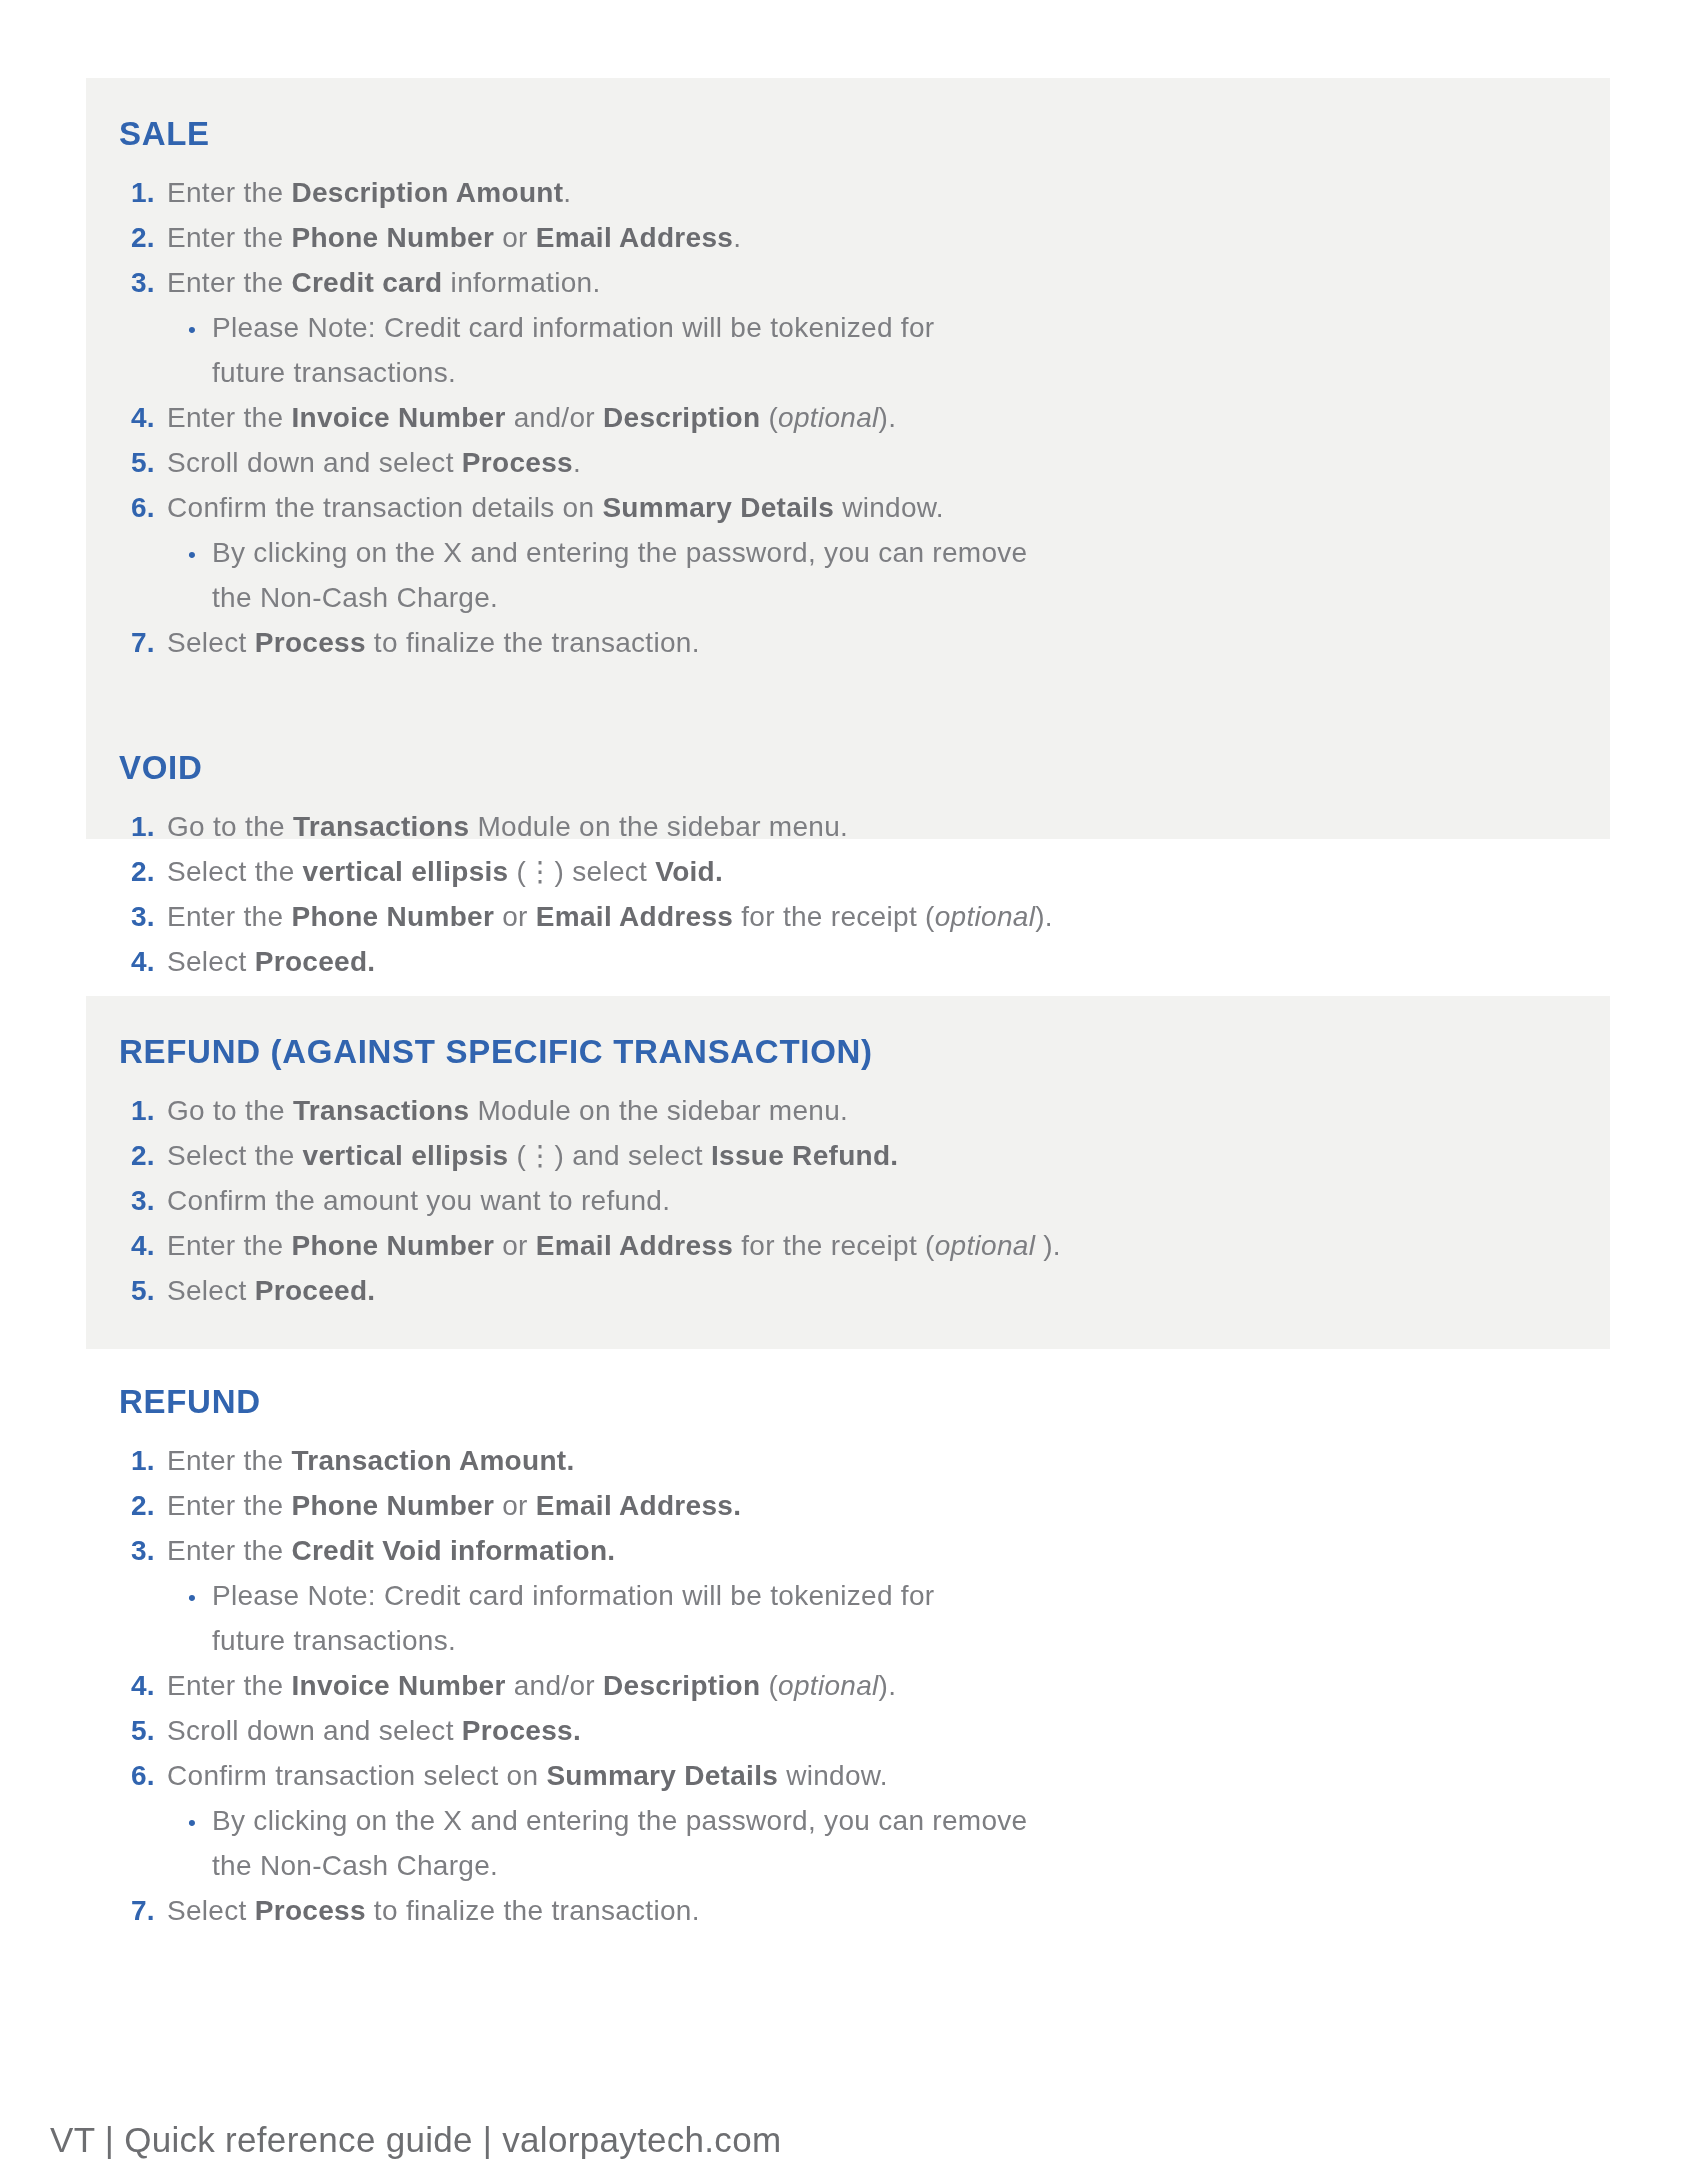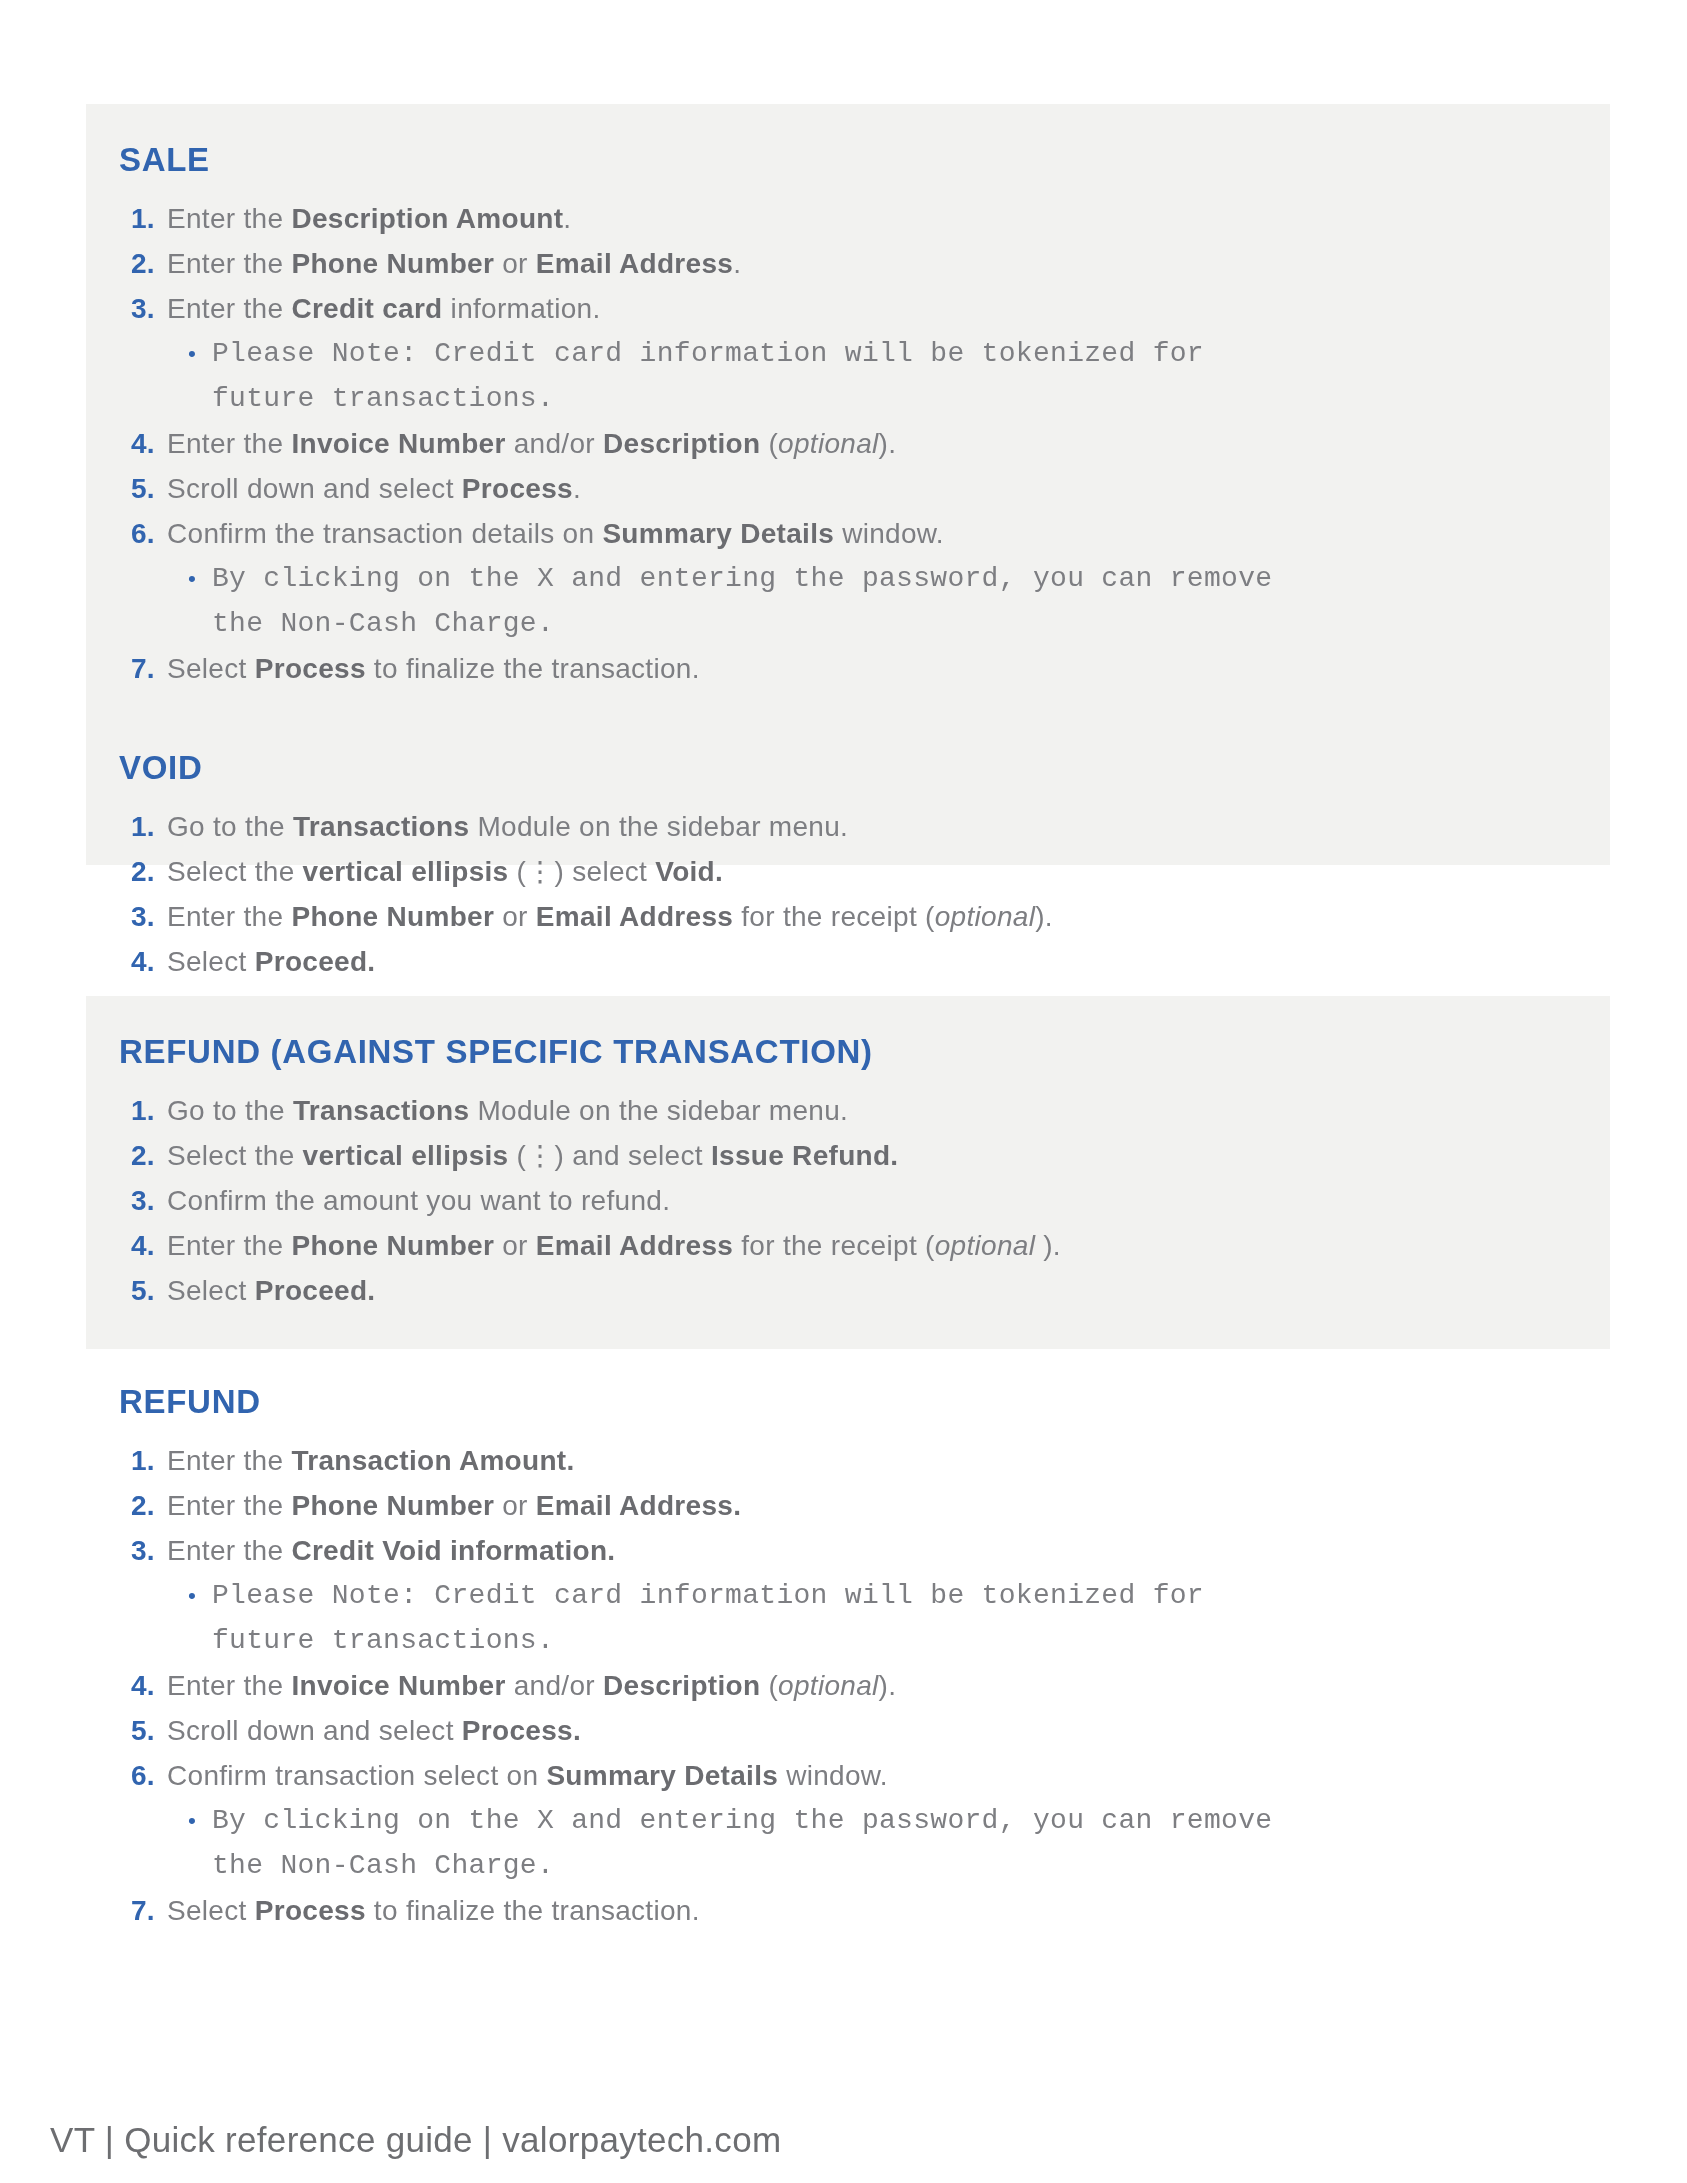--- a/index.html
+++ b/index.html
@@ -43,32 +43,32 @@
     padding-left:69px;
     font-size:28px;line-height:45px;
     color:var(--body-gray,#7d7e82);
     letter-spacing:0.3px;
   }
   .bullet{
     flex:none;width:24px;
     color:var(--accent,#3164af);
     font-size:22.5px;
   }
-  .note-text{white-space:pre-line;font-family:Liberation Mono, monospace;}
+  .note-text{white-space:pre-line;}
   .footer{
     position:absolute;left:50px;top:2124px;
     font-size:35px;line-height:32px;
     color:var(--footer-gray,#6d6e71);
     letter-spacing:0.3px;
   }
 </style>
 </head>
 <body>
 
-<section class="sec boxed" style="top:78px;height:761px;margin-top:26px;">
+<section class="sec boxed" style="top:78px;height:761px;">
   <h2 class="sec-title">SALE</h2>
   <div class="items">
       <div class="row">
         <span class="num">1.</span>
         <span class="txt"><span>Enter the </span><b>Description Amount</b><span>.</span></span>
       </div>
       <div class="row">
         <span class="num">2.</span>
         <span class="txt"><span>Enter the </span><b>Phone Number</b><span> or </span><b>Email Address</b><span>.</span></span>
       </div>

